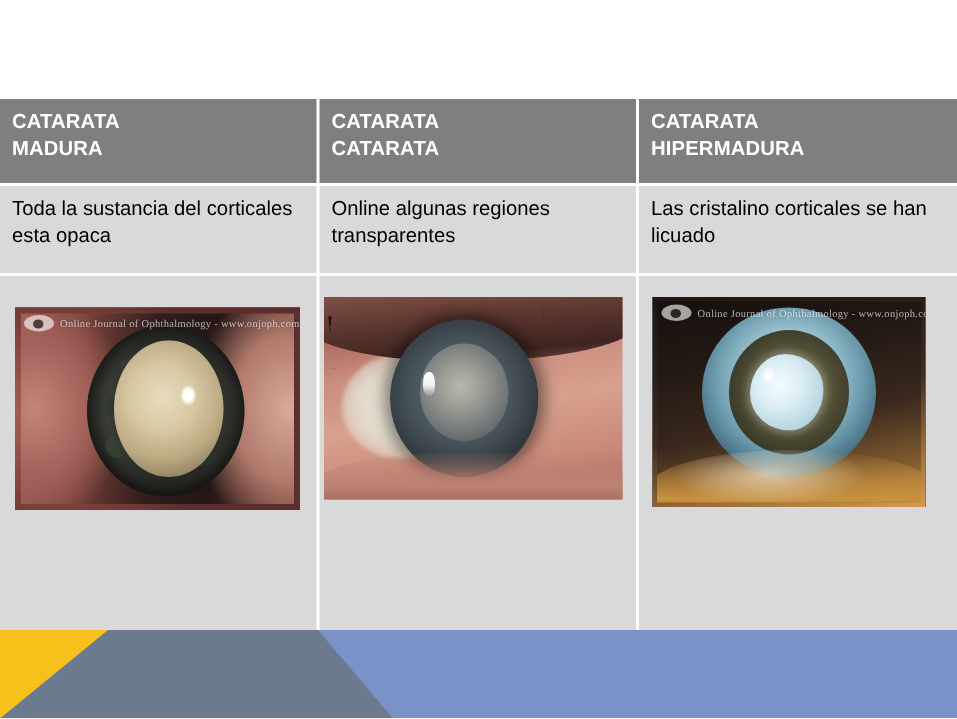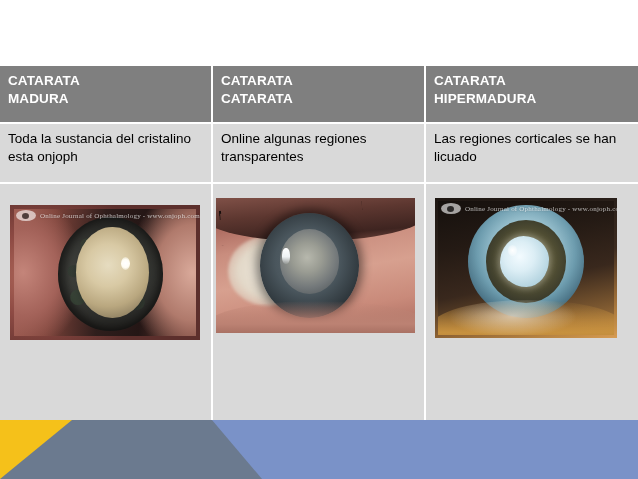--- a/index.html
+++ b/index.html
@@ -303,23 +303,23 @@
             <div>CATARATA</div>
           </th>
           <th>
             <div>CATARATA</div>
             <div>HIPERMADURA</div>
           </th>
         </tr>
       </thead>
       <tbody>
         <tr>
-          <td class="desc">Toda la sustancia del cristalino esta onjoph</td>
+          <td class="desc">Toda la sustancia del corticales esta opaca</td>
           <td class="desc">Online algunas regiones transparentes</td>
-          <td class="desc">Las regiones corticales se han licuado</td>
+          <td class="desc">Las cristalino corticales se han licuado</td>
         </tr>
         <tr>
 
           <td class="imgcell">
             <div class="photo-pos">
               <div class="photo photo-1">
                 <div class="p1-bg"></div>
                 <div class="p1-inner">
                   <div class="p1-cornea"></div>
                   <div class="p1-speckle"></div>

